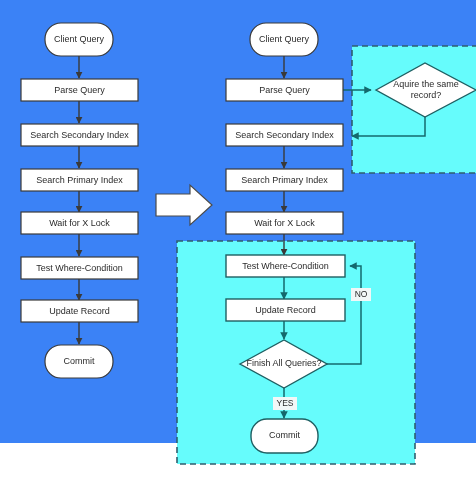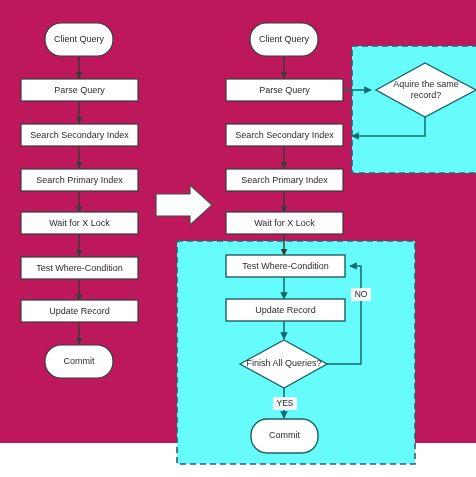--- a/index.html
+++ b/index.html
@@ -1,18 +1,18 @@
 <!DOCTYPE html>
 <html><head>
 <meta charset="utf-8">
 <style>
   html,body{margin:0;padding:0;background:#ffffff;}
   body{width:476px;height:477px;overflow:hidden;
        font-family:"Liberation Sans","DejaVu Sans",sans-serif;}
-  #stage{position:relative;width:476px;height:443px;background:#be185d;}
+  #stage{position:relative;width:476px;height:443px;background:#3b82f6;}
   svg#flow{position:absolute;left:0;top:0;width:476px;height:477px;}
   .nodeText{font-family:"Liberation Sans","DejaVu Sans",sans-serif;
             font-size:9px;fill:#2b2b2b;text-anchor:middle;dominant-baseline:middle;}
   .edgeLabel{font-family:"Liberation Sans","DejaVu Sans",sans-serif;
              font-size:8.5px;fill:#2b2b2b;text-anchor:middle;dominant-baseline:middle;}
   .proc{fill:#ffffff;stroke:#3a3a3a;stroke-width:1.2;}
   .procTeal{fill:#ffffff;stroke:#1f5f62;stroke-width:1.4;}
   .term{fill:#ffffff;stroke:#3a3a3a;stroke-width:1.2;}
   .termTeal{fill:#ffffff;stroke:#1f5f62;stroke-width:1.4;}
   .dia{fill:#ffffff;stroke:#1f5f62;stroke-width:1.4;}

